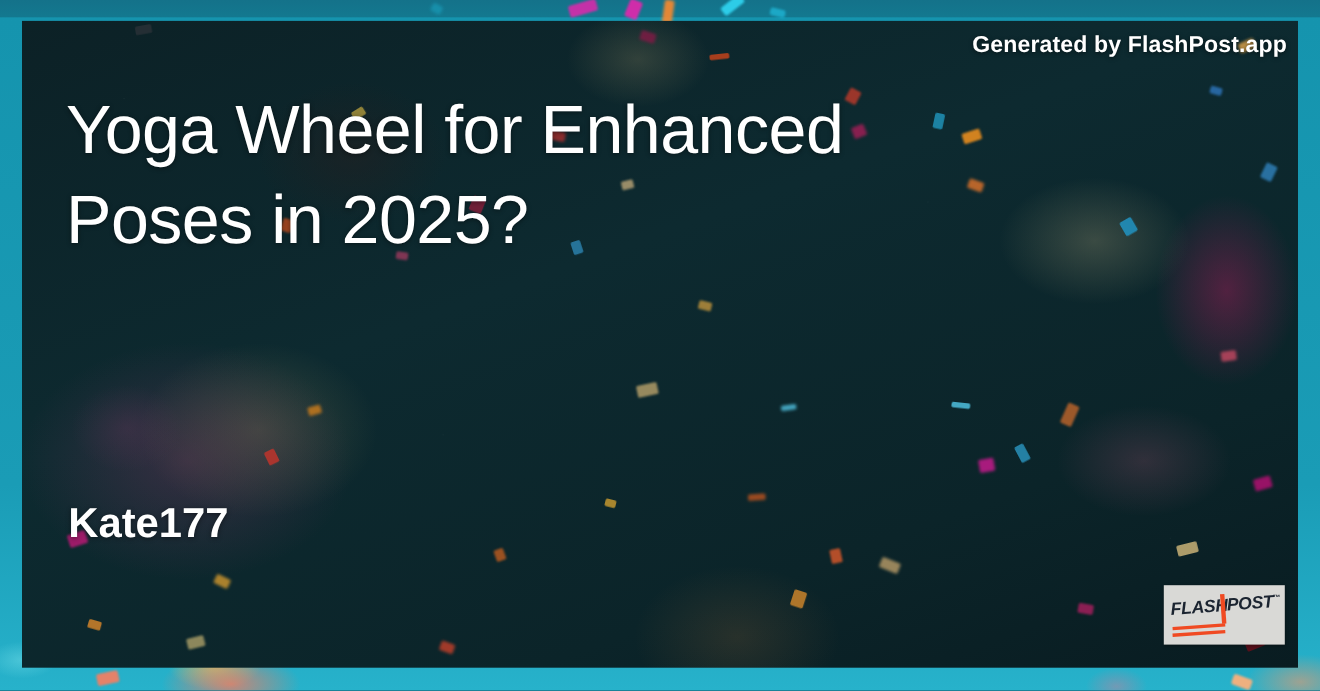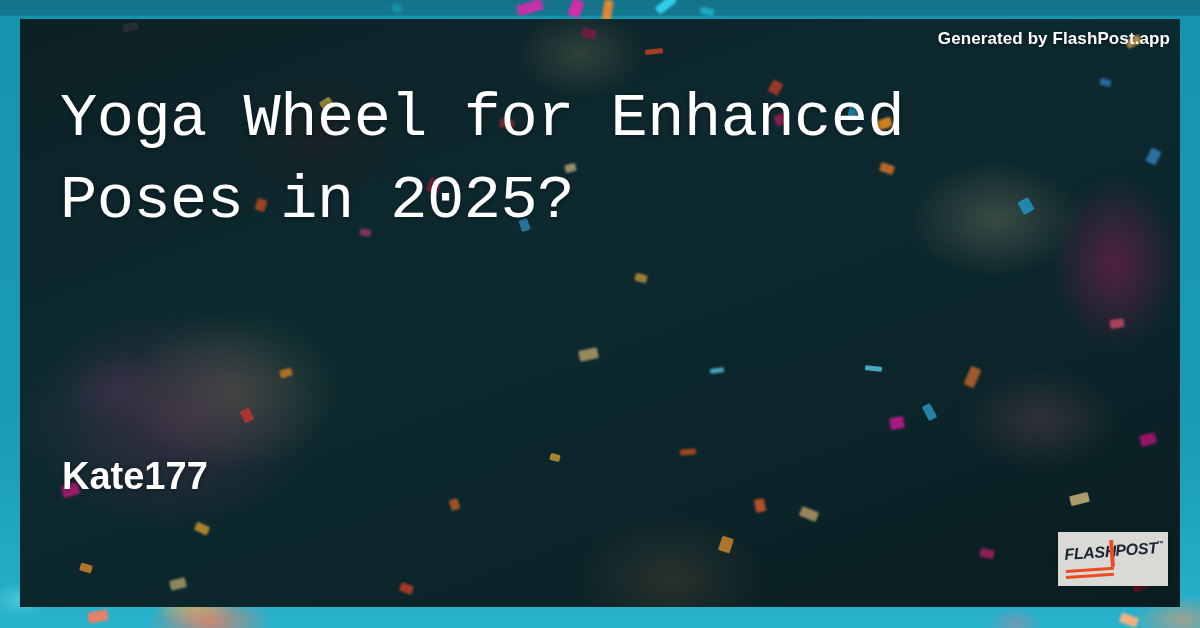--- a/index.html
+++ b/index.html
@@ -78,21 +78,21 @@
   .pc { position: absolute; border-radius: 1.5px; }
 
   
   #headline {
     position: absolute;
     left: 60px;
     top: 78px;
     width: 960px;
     margin: 0;
     color: #ffffff;
-    font-family: Liberation Mono, monospace;
+    font-family: Liberation Sans, sans-serif;
     font-size: 62px;
     font-weight: 400;
     line-height: 1.33;
     letter-spacing: -0.5px;
     white-space: pre-line;
     text-shadow: 0 1px 5px rgba(0,0,0,.45);
   }
   #author {
     position: absolute;
     left: 62px;
@@ -105,21 +105,21 @@
     letter-spacing: 0px;
     text-shadow: 0 1px 5px rgba(0,0,0,.45);
   }
   #attribution {
     position: absolute;
     right: 30px;
     top: 29px;
     margin: 0;
     color: #ffffff;
     font-family: "Liberation Sans", sans-serif;
-    font-size: 17px;
+    font-size: 21px;
     font-weight: 700;
     letter-spacing: .1px;
     text-shadow: 0 1px 4px rgba(0,0,0,.55);
   }
 
   
   #logo {
     position: absolute;
     left: 1058px;
     top: 532px;

